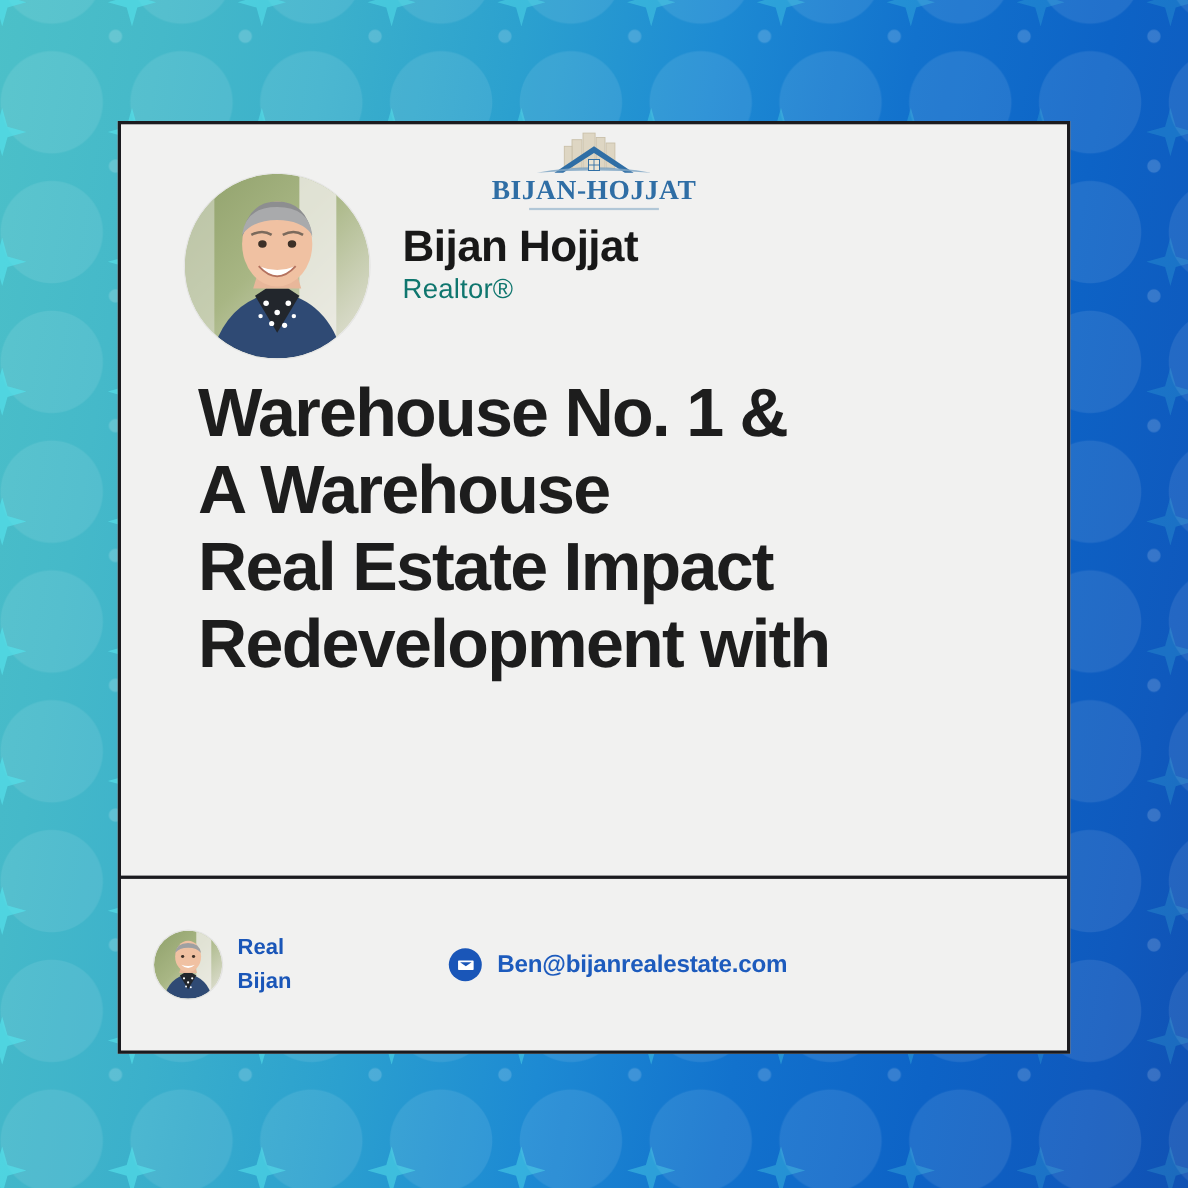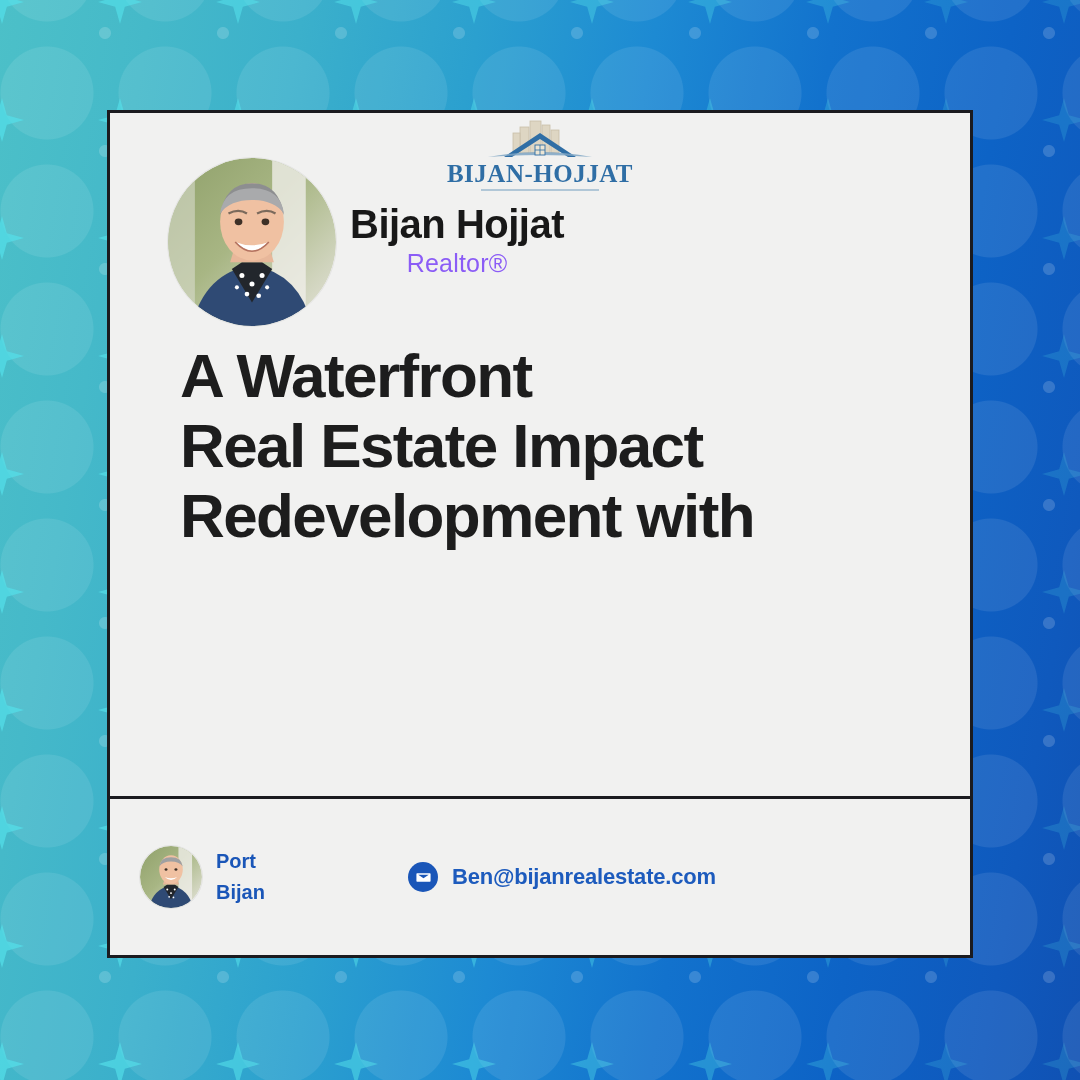--- a/index.html
+++ b/index.html
@@ -67,36 +67,36 @@
     letter-spacing:.5px;
     color:#2f6ea5;
     line-height:1;
     margin-top:-2px;
   }
   .logo-rule{ width:118px; height:2px; background:#9bb8cf; margin-top:3px; opacity:.75; }
 
   
   .profile{
     position:absolute; left:58px; top:45px;
-    display:flex; align-items:center; gap:14px;
+    display:flex; align-items:center; gap:30px;
   }
   .avatar-lg{
     width:168px; height:168px; border-radius:50%;
     overflow:hidden; flex:0 0 auto;
     box-shadow:0 0 0 1px rgba(0,0,0,.05);
   }
   .avatar-lg svg, .avatar-sm svg{ display:block; width:100%; height:100%; }
   .profile-text{ padding-bottom:4px; }
   .profile-name{
     font-size:40px; font-weight:bold; color:#181818;
     letter-spacing:-.5px; line-height:1.05;
   }
   .profile-role{
-    font-size:25px; color:#8b5cf6; font-weight:400;
-    letter-spacing:.2px; margin-top:4px;text-align:center;
+    font-size:25px; color:#0f766e; font-weight:400;
+    letter-spacing:.2px; margin-top:4px;
   }
 
   
   .headline{
     position:absolute; left:70px; right:40px; top:228px;
     font-size:62px;
     font-weight:bold;
     color:#1d1d1d;
     line-height:1.13;
     letter-spacing:-1.6px;
@@ -310,21 +310,22 @@
           </g>
         </svg>
       </div>
       <div class="profile-text">
         <div class="profile-name">Bijan Hojjat</div>
         <div class="profile-role">Realtor®</div>
       </div>
     </div>
 
     <div class="headline">
-      <span class="sub">A Waterfront</span>
+      <span class="sub">Warehouse No. 1 &amp;</span>
+      <span class="sub">A Warehouse</span>
       <span class="sub">Real Estate Impact</span>
       <span class="sub">Redevelopment with</span>
     </div>
 
   </div>
 
   <div class="divider"></div>
 
   <div class="footer">
 
@@ -356,21 +357,21 @@
             <path d="M40 52 q10 8 20 0 l3 10 h-26 z" fill="#e8b79a"></path>
             <ellipse cx="50" cy="38" rx="19" ry="23" fill="#f0c1a2"></ellipse>
             <path d="M31 33 q6 -8 19 -8 q13 0 19 8 q-2 -15 -19 -15 q-17 0 -19 15 z" fill="#9fa0a2"></path>
             <ellipse cx="42" cy="38" rx="2.4" ry="2.1" fill="#3d3027"></ellipse>
             <ellipse cx="58" cy="38" rx="2.4" ry="2.1" fill="#3d3027"></ellipse>
             <path d="M40 50 q10 10 20 0 q-10 4 -20 0 z" fill="#ffffff"></path>
           </g>
         </svg>
       </div>
       <div class="footer-name">
-        <div>Port</div>
+        <div>Real</div>
         <div>Bijan</div>
       </div>
     </div>
 
 
     <div class="footer-contacts">
       <div class="contact-row">
         <span class="contact-icon">
           <svg viewBox="0 0 24 24">
               <path d="M3 6h18a1 1 0 0 1 1 1v10a1 1 0 0 1-1 1H3a1 1 0 0 1-1-1V7a1 1 0 0 1 1-1zm1.6 2L12 13.2 19.4 8H4.6z"></path>

